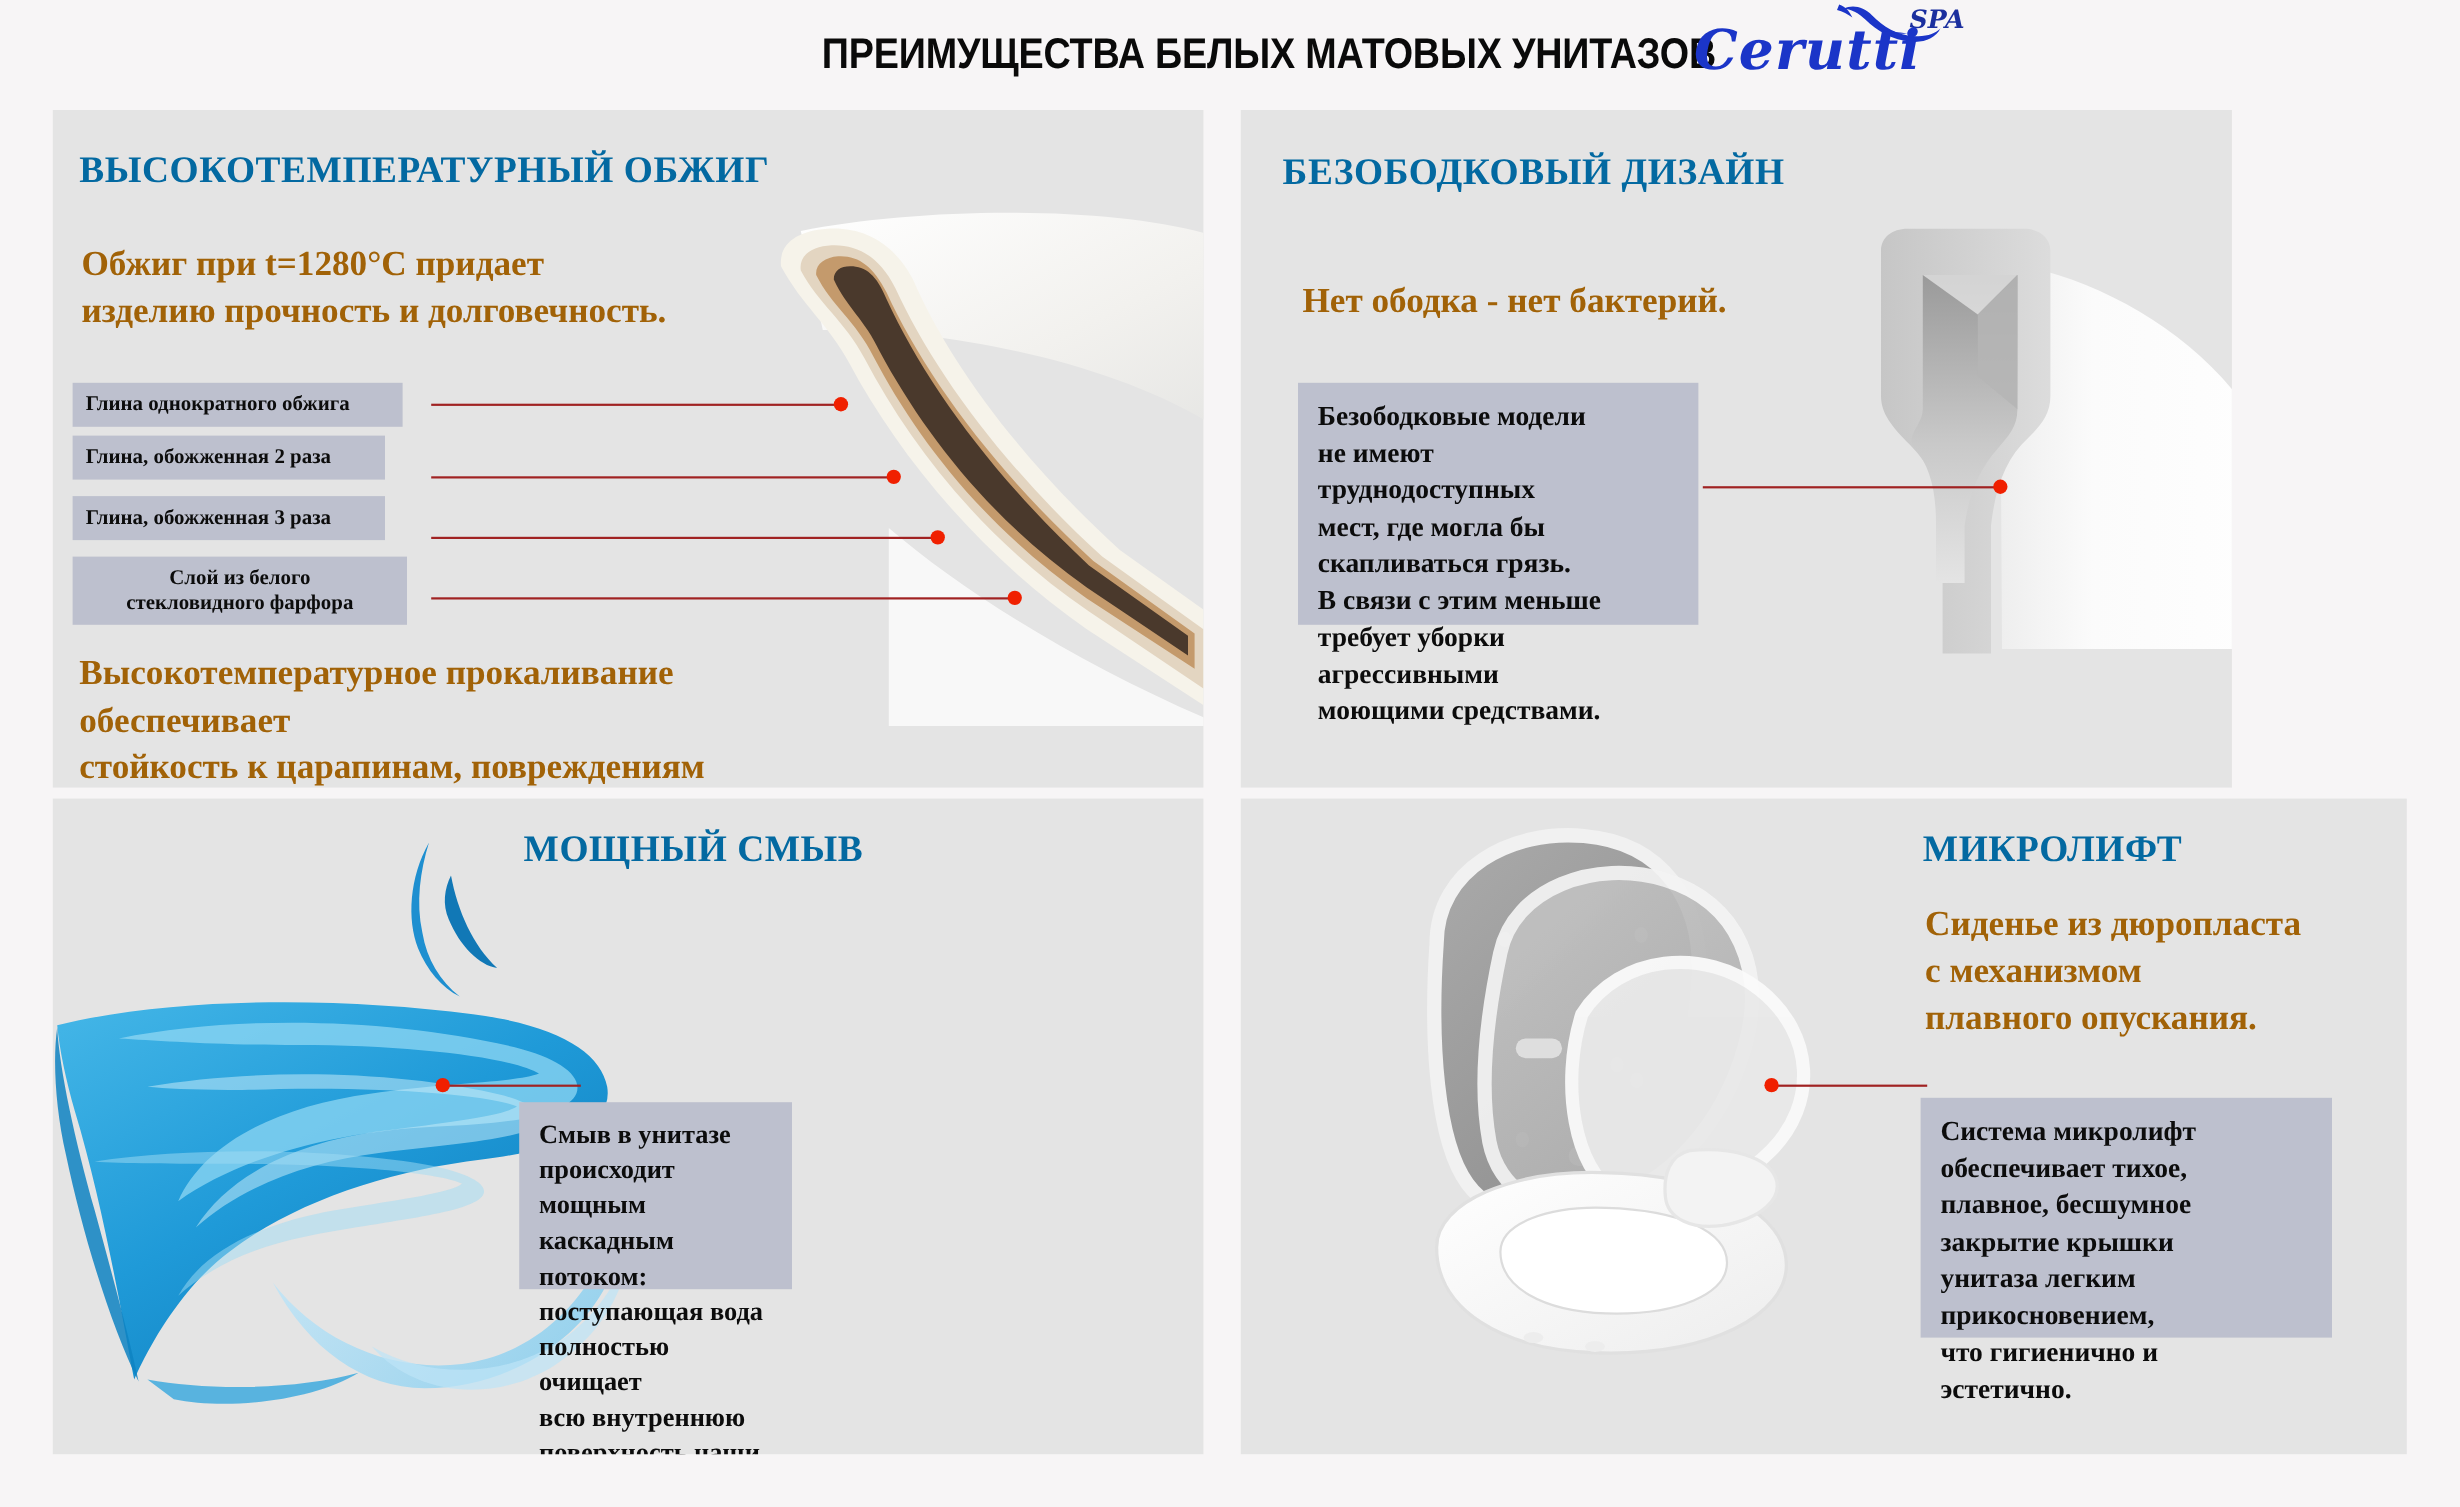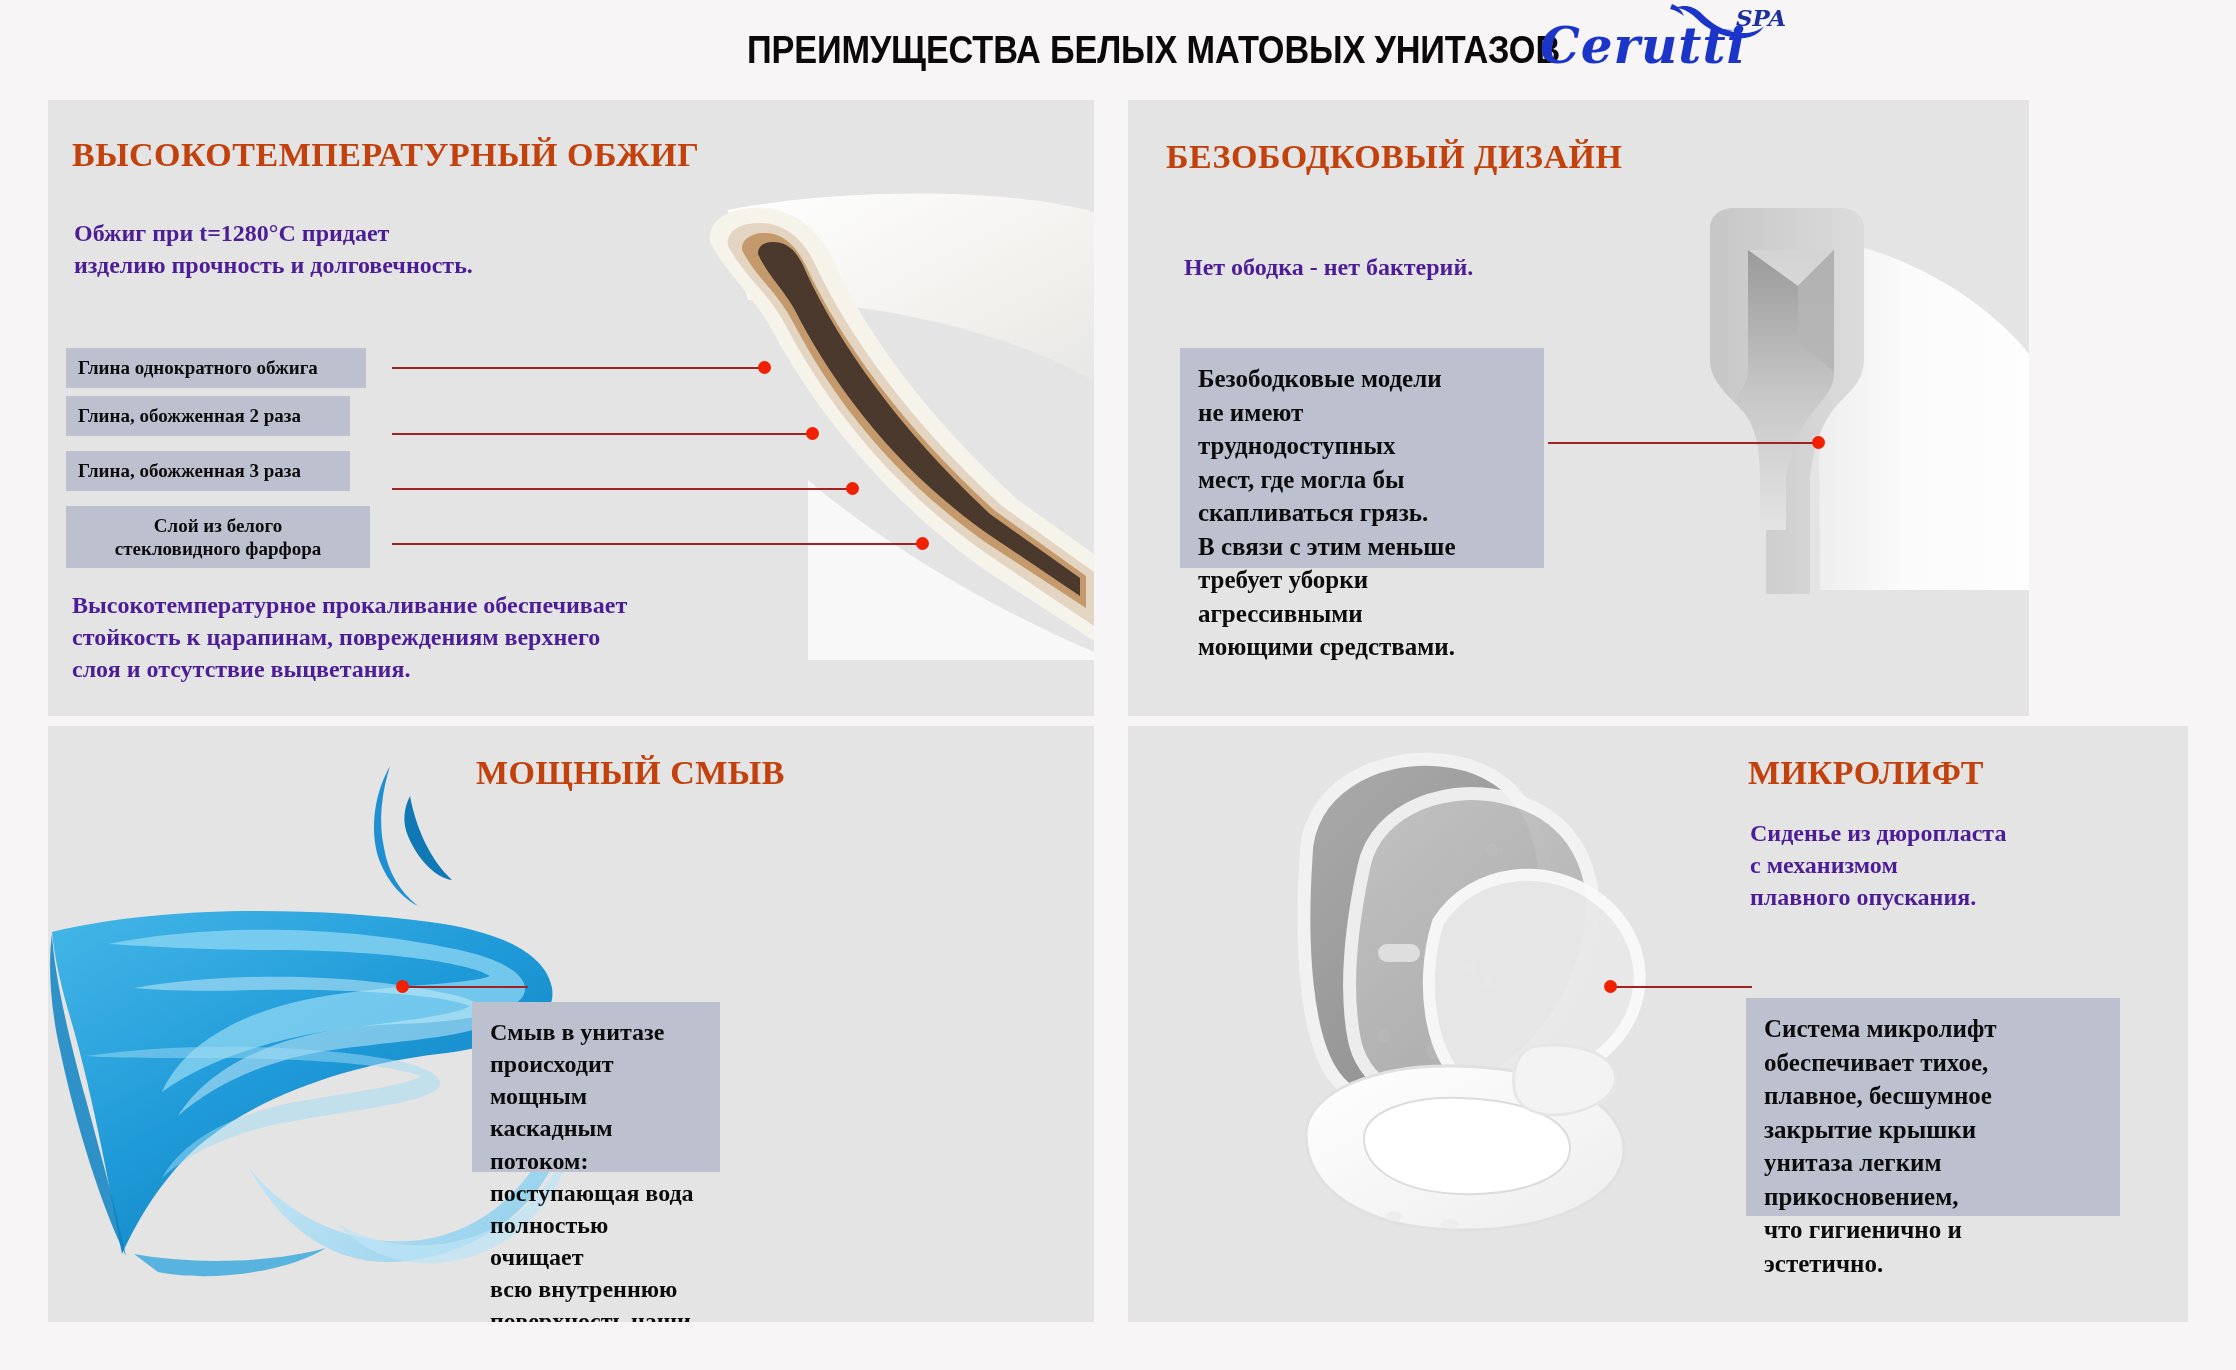--- a/index.html
+++ b/index.html
@@ -81,33 +81,33 @@
   }
   #panel-firing   { left: 48px;   top: 100px; width: 1046px; height: 616px; }
   #panel-rimless  { left: 1128px; top: 100px; width: 885px; height: 616px; padding-left: 16px; }
   #panel-flush    { left: 48px;   top: 726px; width: 1046px; height: 596px; }
   #panel-softclose{ left: 1128px; top: 726px; width: 1060px; height: 596px; }
 
   .panel-heading {
     position: absolute;
     font-family: "Liberation Serif", serif;
     font-weight: bold;
-    color: #c2410c;
+    color: #0369a1;
     font-size: 34px;
     letter-spacing: 0.5px;
     white-space: nowrap;
     text-align: right;
   }
 
   .body-text {
     position: absolute;
     font-family: "Liberation Serif", serif;
     font-weight: bold;
-    color: #4c1d95;
-    font-size: 24px;
+    color: #a16207;
+    font-size: 32px;
     line-height: 1.33;
     white-space: pre-line;
   }
 
   
   .chip {
     position: absolute;
     background: #bdc0ce;
     font-family: "Liberation Serif", serif;
     font-weight: bold;

